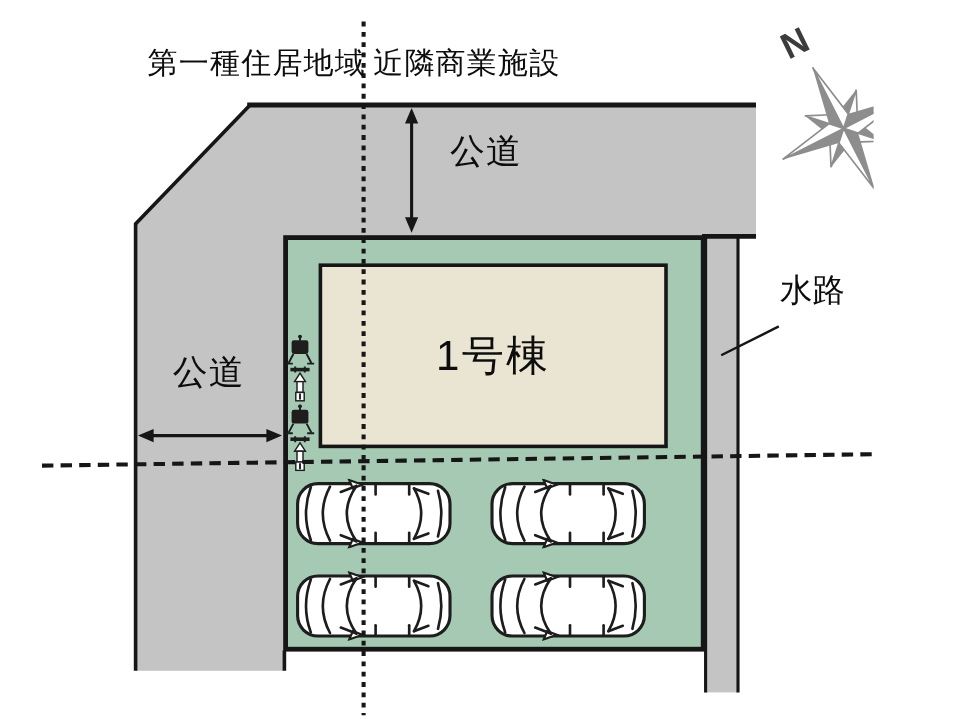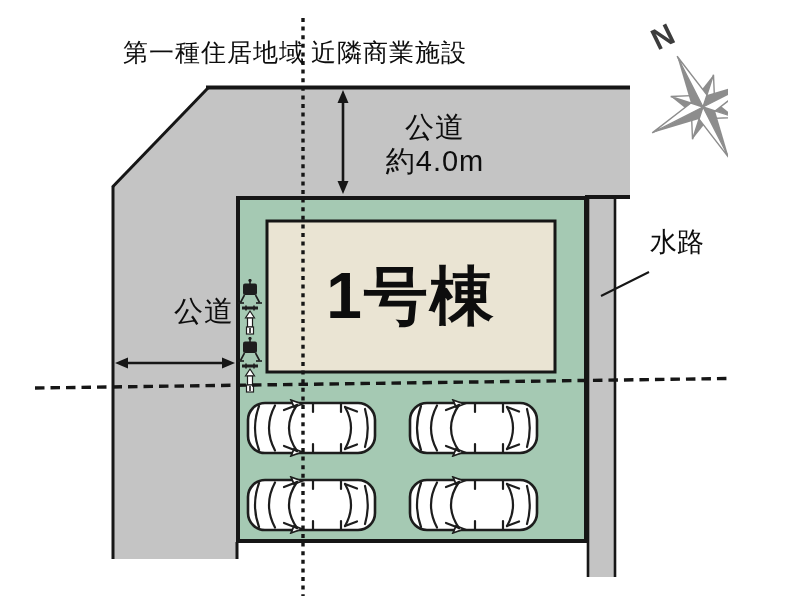--- a/index.html
+++ b/index.html
@@ -20,24 +20,24 @@
   .carline{stroke:#1d1d1d;stroke-width:2.2;fill:none;stroke-linecap:round;}
   .carbody{fill:#fff;stroke:#1d1d1d;stroke-width:2.6;}
   .carwing{fill:#fff;stroke:#1d1d1d;stroke-width:1.8;}
   .cgray{fill:var(--compass-gray,#8d8d8d);stroke:none;}
   .cwhite{fill:#fff;stroke:var(--compass-gray,#8d8d8d);stroke-width:1.4;}
   .bikedark{fill:#1e1e1e;stroke:none;}
   .bikeln{stroke:#1e1e1e;stroke-width:1.6;fill:none;}
   .bikewhite{fill:#fff;stroke:#1e1e1e;stroke-width:1.2;}
   .lbl{position:absolute;white-space:nowrap;color:#0d0d0d;}
   .lbl-zoning{font-size:25px;top:36px;letter-spacing:1px;}
-  .lbl-block{text-align:center;font-size:29px;line-height:34px;letter-spacing:1px;padding-left:30px;}
+  .lbl-block{text-align:center;font-size:29px;line-height:34px;letter-spacing:1px;}
   .lbl-building{
     left:267px;top:221px;width:288px;height:151px;display:flex;
-    align-items:center;justify-content:center;font-size:64px;font-weight:700;letter-spacing:2px;border-radius:12px;
+    align-items:center;justify-content:center;font-size:35px;font-weight:400;letter-spacing:2px;border-radius:12px;
   }
   .lbl-water{left:612px;top:226px;width:130px;text-align:center;font-size:27px;line-height:32px;}
   .lbl-plan{left:626px;top:350px;font-size:24px;letter-spacing:1px;}
   .lbl-n{left:652px;top:20px;font-size:30px;font-weight:700;color:#3c3c3c;
     transform:rotate(-26deg);transform-origin:center;}
 </style>
 </head>
 <body>
 
 <div class="stage">
@@ -140,21 +140,20 @@
       <polygon class="cgray" points="-57,0 -9,9 0,0"></polygon>
       <polygon class="cwhite" points="-57,0 -9,-9 0,0"></polygon>
     </g>
   </svg>
 
   <div class="lbl lbl-zoning" style="left:123px;">第一種住居地域</div>
   <div class="lbl lbl-zoning" style="left:311px;font-family:Liberation Serif, serif;">近隣商業施設</div>
 
   <div class="lbl lbl-block" style="left:344px;top:110px;width:122px;">
     <div>公道</div>
-    <div>約4.0m</div>
   </div>
 
   <div class="lbl lbl-block" style="left:112px;top:294px;width:124px;">
     <div>公道</div>
   </div>
 
   <div class="lbl lbl-building">1号棟</div>
 
   <div class="lbl lbl-water">
     <div>水路</div>

